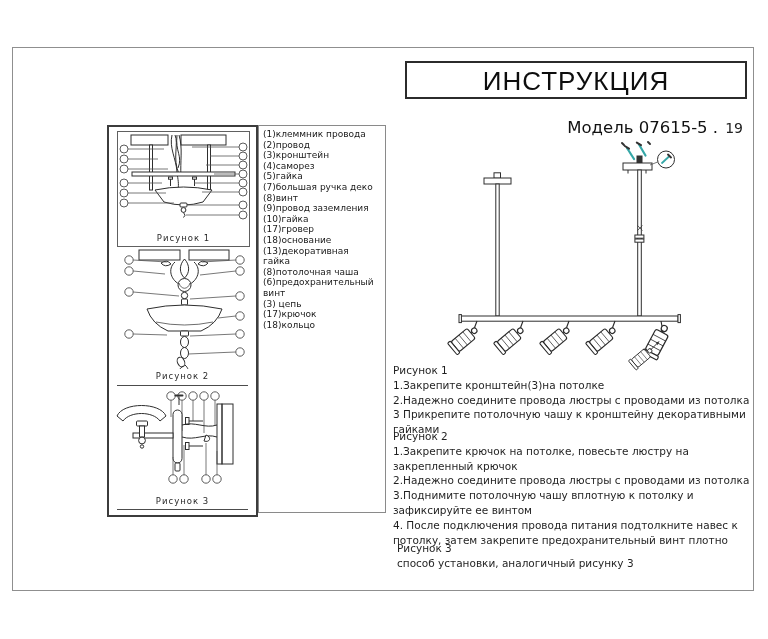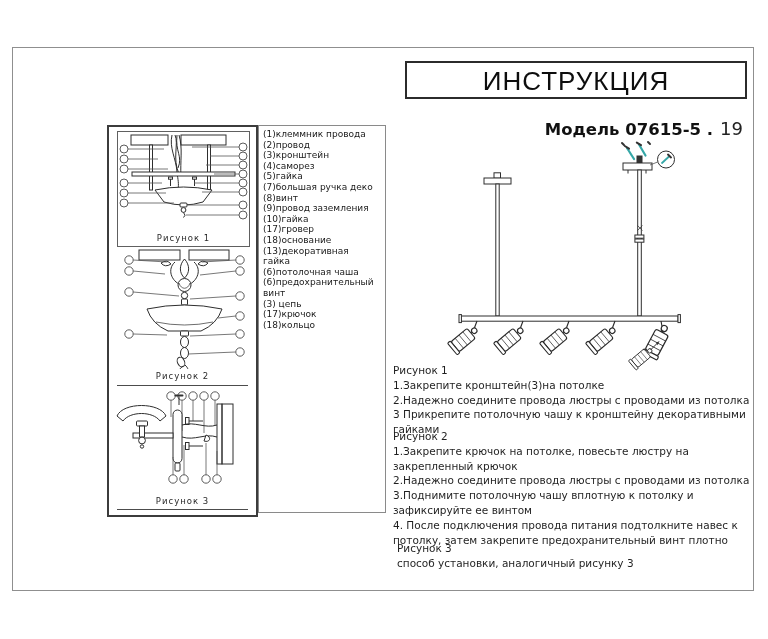--- a/index.html
+++ b/index.html
@@ -5,22 +5,22 @@
   html,body{margin:0;padding:0;background:#fff;}
   .page{position:relative;width:768px;height:639px;background:#fff;overflow:hidden;
         font-family:"DejaVu Sans","Liberation Sans",sans-serif;color:#1c1c1c;}
   .page-border{position:absolute;left:12px;top:47px;width:740px;height:542px;
         border:1px solid #8f8f8f;}
   .title-box{position:absolute;left:405px;top:61px;width:338px;height:34px;
         border:2px solid #2b2b2b;display:flex;align-items:flex-end;justify-content:center;}
   .title-box span{font-size:26px;letter-spacing:1px;color:#0d0d0d;
         font-family:"Liberation Sans","DejaVu Sans",sans-serif;}
   .model-line{position:absolute;left:470px;top:118px;width:273px;text-align:right;}
-  .model-main{font-size:16.5px;font-weight:bold;color:#111;}
-  .model-rev{font-size:18px;color:#222;margin-left:2px;}
+  .model-main{font-size:16.5px;font-weight:normal;color:#111;}
+  .model-rev{font-size:14px;color:#222;margin-left:2px;}
   .figures-panel{position:absolute;left:107px;top:125px;width:151px;height:392px;
         border:2px solid #3c3c3c;box-sizing:border-box;background:#fff;}
   .fig1-box{position:absolute;left:8px;top:4px;width:133px;height:116px;
         border:1px solid #606060;box-sizing:border-box;}
   .fig1-box svg{position:absolute;left:0;top:0;}
   .fig-label{position:absolute;width:100%;text-align:center;font-size:8.5px;
         letter-spacing:1px;color:#2a2a2a;}
   .fig1-label{bottom:3px;}
   .fig2-label{top:244px;}
   .fig3-label{top:369px;}
@@ -267,21 +267,21 @@
       <div class="part-line">(3)кронштейн</div>
       <div class="part-line">(4)саморез</div>
       <div class="part-line">(5)гайка</div>
       <div class="part-line">(7)большая ручка деко</div>
       <div class="part-line">(8)винт</div>
       <div class="part-line">(9)провод заземления</div>
       <div class="part-line">(10)гайка</div>
       <div class="part-line">(17)гровер</div>
       <div class="part-line">(18)основание</div>
       <div class="part-line">(13)декоративная гайка</div>
-      <div class="part-line">(6)потолочная чаша</div>
+      <div class="part-line">(8)потолочная чаша</div>
       <div class="part-line">(6)предохранительный винт</div>
       <div class="part-line">(3) цепь</div>
       <div class="part-line">(17)крючок</div>
       <div class="part-line">(18)кольцо</div>
     </div>
 
   <svg class="lamp-svg" width="330" height="240" viewBox="0 0 330 240">
     <defs>
       <g id="spotbody">
         <circle cx="-16" cy="0" r="2.7"></circle>

